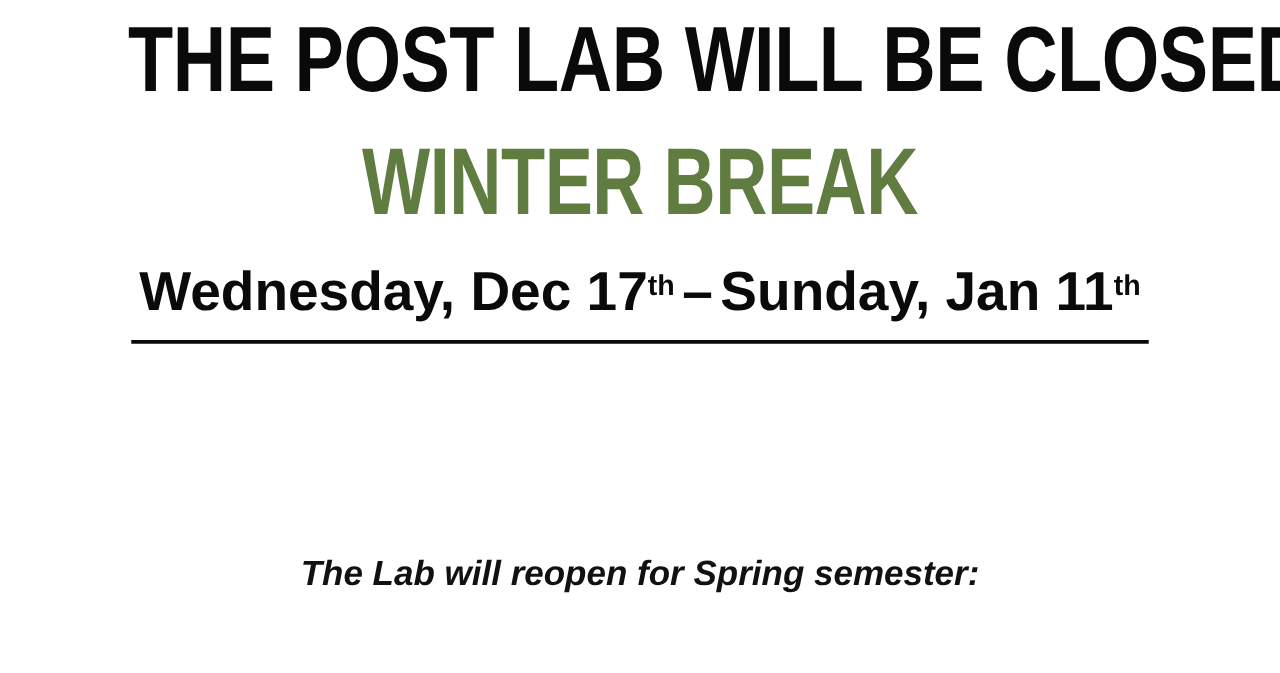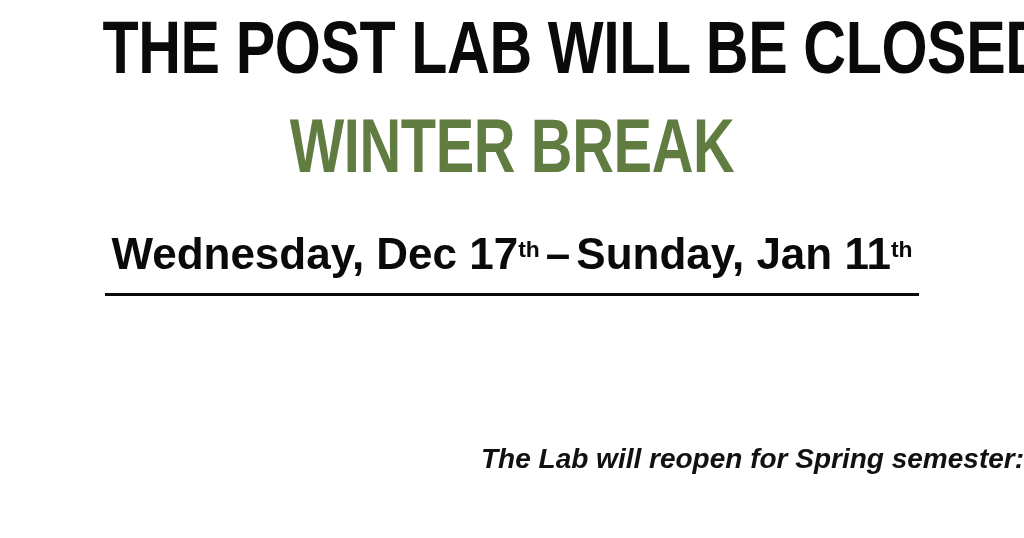--- a/index.html
+++ b/index.html
@@ -83,21 +83,21 @@
   .dash {
     padding: 0 6px;
   }
 
   
   .reopen-block {
     position: absolute;
     left: 0;
     top: 440px;
     width: 1024px;
-    text-align: right;
+    text-align: center;
     color: #111111;
     font-family: "Liberation Sans", sans-serif;
     font-weight: 700;
     font-style: italic;
     font-size: 28px;
     line-height: 38px;
     letter-spacing: 0px;
     white-space: nowrap;
   }
   .reopen-block .sup {
@@ -110,21 +110,21 @@
 </style>
 </head>
 <body>
 
 <div id="poster" style="background: rgb(255, 255, 255);">
 
   <div class="headline-main" style="color: rgb(10, 10, 10);">THE POST LAB WILL BE CLOSED FOR</div>
 
   <div class="headline-accent" id="accent-line" style="color: rgb(96, 124, 64);">WINTER BREAK</div>
 
-  <div class="date-range" style="color: rgb(10, 10, 10); margin-top: 20px;">
+  <div class="date-range" style="color: rgb(10, 10, 10);">
     <span class="underline-span"><span>Wednesday, Dec 17</span><sup class="sup">th</sup><span class="dash">–</span><span>Sunday, Jan 11</span><sup class="sup">th</sup></span>
   </div>
 
   <div class="reopen-block">
     <span class="reopen-line">The Lab will reopen for Spring semester:</span>
   </div>
 
 </div>
 
 </body></html>

